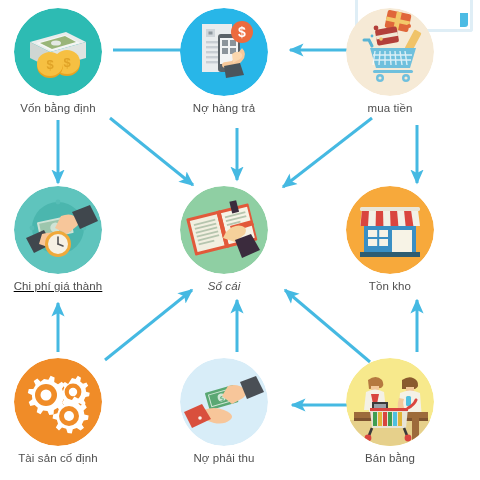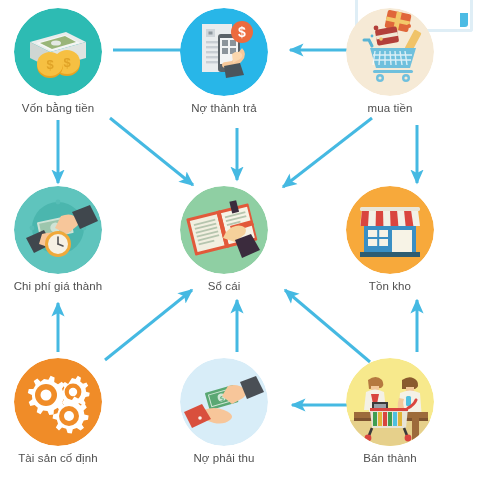--- a/index.html
+++ b/index.html
@@ -30,22 +30,22 @@
     letter-spacing:.1px;
     line-height:1.15;
     white-space:nowrap;
   }
 
   
   #n-von   {left:-1px;  top:8px;}
   #n-nophaitra{left:165px;top:8px;}
   #n-muahang{left:331px; top:8px;}
 
-  #n-chiphi{left:-1px;  top:186px;}
-  #n-socai {left:165px; top:186px;}
+  #n-chiphi{left:-1px;  top:186px;text-decoration:underline;}
+  #n-socai {left:165px; top:186px;font-style:italic;}
   #n-tonkho{left:331px; top:186px;text-align:center;}
 
   #n-taisan{left:-1px;  top:358px;text-align:center;}
   #n-nophaithu{left:165px;top:358px;text-align:center;}
   #n-banhang{left:331px;top:358px;}
 
   
   #panel{
     position:absolute;left:355px;top:-8px;
     width:118px;height:40px;
@@ -117,21 +117,21 @@
           <ellipse cx="13" cy="10" rx="13" ry="12" fill="#f6c042"></ellipse>
           <text x="13" y="15" font-size="13" font-family="'Liberation Sans',sans-serif" font-weight="bold" fill="#e0a327" text-anchor="middle">$</text>
         </g>
         <g transform="translate(23,46)">
           <ellipse cx="13" cy="12" rx="13" ry="12" fill="#e8a321"></ellipse>
           <ellipse cx="13" cy="10" rx="13" ry="12" fill="#f6c042"></ellipse>
           <text x="13" y="15" font-size="13" font-family="'Liberation Sans',sans-serif" font-weight="bold" fill="#e0a327" text-anchor="middle">$</text>
         </g>
       </svg>
     </div>
-    <div class="caption">Vốn bằng tiền</div>
+    <div class="caption">Vốn bằng định</div>
   </div>
 
   <div class="node" id="n-nophaitra">
     <div class="bubble">
       <svg viewBox="0 0 88 88">
         <circle cx="44" cy="44" r="44" fill="#28b6e8"></circle>
         <rect x="22" y="16" width="30" height="48" fill="#e9ecee"></rect>
         <rect x="26" y="21" width="9" height="8" fill="#cfd5da"></rect>
         <rect x="28.5" y="23.5" width="4" height="3" fill="#8e979e"></rect>
         <g fill="#c8ced4">
@@ -150,21 +150,21 @@
           <rect x="50" y="40" width="6" height="6"></rect>
         </g>
         <circle cx="49" cy="60" r="2.4" fill="#cfd5da"></circle>
         <path d="M62 40 q6 6 0 13 q-4 5 -10 6 l-6 1 q-4 0 -4 -3 q0 -3 4 -3 l6 -1" fill="#f6c89a"></path>
         <path d="M52 46 q5 -4 9 -1 q3 3 -1 6 l-7 4 z" fill="#fbd7ae"></path>
         <path d="M44 58 l16 -3 l4 12 l-18 3 z" fill="#4b555c"></path>
         <circle cx="62" cy="24" r="11" fill="#ec6b3e"></circle>
         <text x="62" y="29" font-size="14" font-weight="bold" font-family="'Liberation Sans',sans-serif" fill="#ffffff" text-anchor="middle">$</text>
       </svg>
     </div>
-    <div class="caption">Nợ thành trả</div>
+    <div class="caption">Nợ hàng trả</div>
   </div>
 
   <div class="node" id="n-muahang">
     <div class="bubble">
       <svg viewBox="0 0 88 88">
         <circle cx="44" cy="44" r="44" fill="#f6ead6"></circle>
         <g transform="translate(0,-2)">
           <rect x="40" y="6" width="24" height="18" rx="2" fill="#e0673a" transform="rotate(12 52 15)"></rect>
           <rect x="40" y="13" width="24" height="4" fill="#f3c86a" transform="rotate(12 52 15)"></rect>
           <rect x="49" y="6" width="5" height="18" fill="#f3c86a" transform="rotate(12 52 15)"></rect>
@@ -376,16 +376,16 @@
           </g>
           <rect x="24" y="50" width="38" height="3" fill="#d9453f"></rect>
           <path d="M62 50 q6 -3 8 -8" stroke="#d9453f" stroke-width="3" fill="none" stroke-linecap="round"></path>
           <path d="M26 70 L22 80" stroke="#3b3b3b" stroke-width="2.6" fill="none"></path>
           <path d="M58 70 L62 80" stroke="#3b3b3b" stroke-width="2.6" fill="none"></path>
           <circle cx="22" cy="80" r="3.4" fill="#d9453f"></circle>
           <circle cx="62" cy="80" r="3.4" fill="#d9453f"></circle>
         </g>
       </svg>
     </div>
-    <div class="caption">Bán thành</div>
+    <div class="caption">Bán bằng</div>
   </div>
 
 </div>
 
 </body></html>

